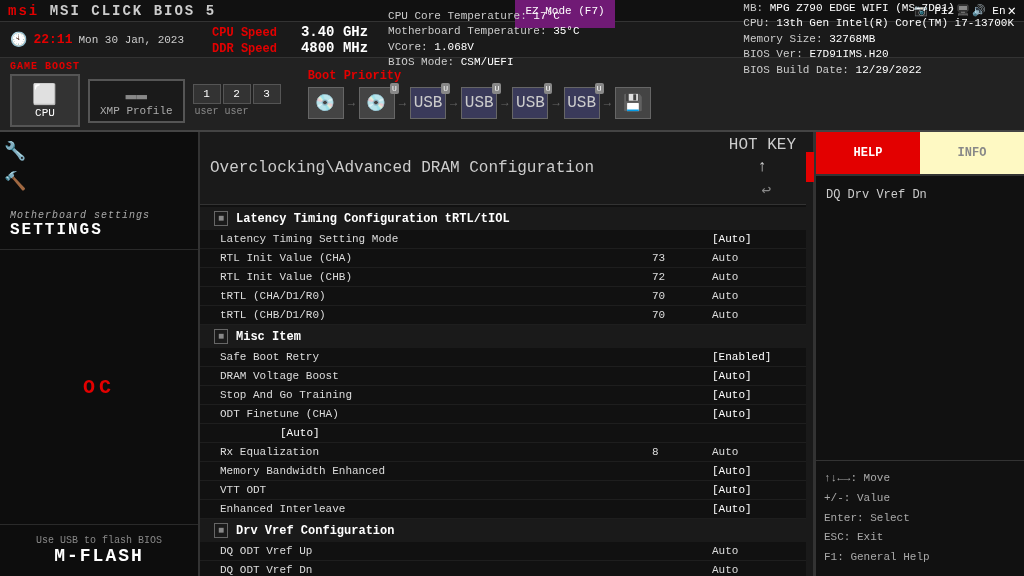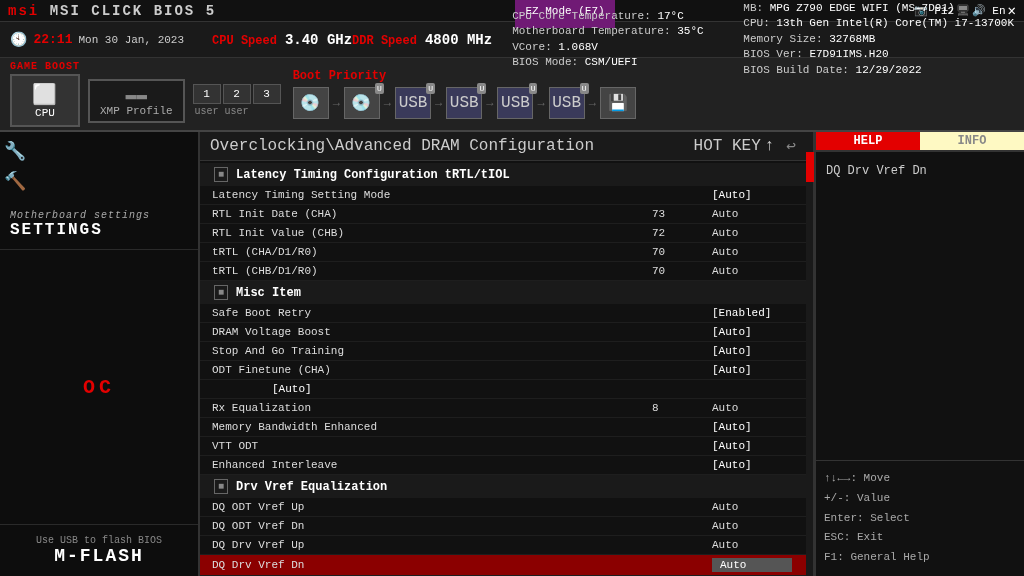--- a/index.html
+++ b/index.html
@@ -59,21 +59,21 @@
     #info-bar .time-section {
       display: flex;
       align-items: center;
       gap: 6px;
     }
     #info-bar .clock { color: #e30000; font-size: 13px; font-weight: bold; }
     #info-bar .date { color: #ccc; font-size: 11px; }
     #info-bar .system-info { color: #ccc; font-size: 11px; line-height: 1.4; }
     #info-bar .system-info-right { color: #ccc; font-size: 11px; line-height: 1.4; margin-left: auto; }
     .speed-label { color: #e30000; font-weight: bold; font-size: 12px; }
-    .speed-val { color: #fff; font-weight: bold; font-size: 14px; }
+    .speed-val { color: #fff; font-weight: bold; font-size: 14px; margin-left: 16px; }
 
     
     #game-boost {
       background: #222;
       height: 74px;
       display: flex;
       align-items: center;
       padding: 4px 10px;
       border-bottom: 2px solid #444;
     }
@@ -124,21 +124,21 @@
     }
     .num-label {
       color: #888;
       font-size: 10px;
       width: 28px;
       text-align: center;
     }
 
     
     .boot-priority-section {
-      margin-left: 12px;
+      margin-left: 27px;
       flex: 1;
     }
     .boot-priority-title {
       color: #e30000;
       font-size: 12px;
       font-weight: bold;
       margin-bottom: 4px;
     }
     .boot-icons {
       display: flex;
@@ -273,21 +273,21 @@
     .section-header .section-icon {
       color: #888;
       font-size: 10px;
       border: 1px solid #666;
       padding: 1px 3px;
     }
 
     .config-row {
       display: flex;
       align-items: center;
-      padding: 3px 14px 3px 12px;
+      padding: 3px 14px 3px 20px;
       border-bottom: 1px solid #1e1e1e;
       cursor: pointer;
     }
     .config-row.highlighted {
       background: #8b0000;
     }
     .config-row.highlighted .config-value {
       background: #555;
       padding: 1px 8px;
       color: #fff;
@@ -305,21 +305,21 @@
       display: flex;
       flex-direction: column;
     }
     .help-tabs {
       display: flex;
       border-bottom: 2px solid #333;
     }
     .help-tab {
       flex: 1;
       text-align: center;
-      padding: 2px;
+      padding: 14px;
       font-size: 12px;
       font-weight: bold;
       cursor: pointer;
     }
     .help-tab.active { background: #e30000; color: #fff; }
     .help-tab.inactive { background: #fef9c3; color: #888; }
 
     .help-content {
       flex: 1;
       padding: 10px;
@@ -345,21 +345,21 @@
       padding: 8px;
       border-top: 1px solid #333;
       font-size: 11px;
       color: #aaa;
       line-height: 1.8;
     }
     .tool-icon { color: #555; font-size: 18px; }
 
     .info-speeds {
       display: flex;
-      flex-direction: row;
+      flex-direction: column;
       gap: 0;
       margin-left: 8px;
     }
     .speed-row {
       display: flex;
       align-items: baseline;
       gap: 8px;
     }
   </style>
 </head>
@@ -498,40 +498,40 @@
     </div>
     <div class="sidebar-mflash">
       <div class="mflash-sub">Use USB to flash BIOS</div>
       <div class="mflash-title">M-FLASH</div>
     </div>
   </div>
 
   <div id="content">
     <div class="breadcrumb-bar">
       <span>Overclocking\Advanced DRAM Configuration</span>
-      <div style="display:flex; align-items:center; gap:4px;">
+      <div style="display:flex; align-items:center; gap:4px;flex-direction:column;">
         <span>HOT KEY</span>
         <span>↑</span>
         <span class="back-btn">↩</span>
       </div>
     </div>
 
     <div class="config-table" id="config-table-container">
 
     <div class="section-header">
           <span class="section-icon">■</span>
           <span>Latency Timing Configuration tRTL/tIOL</span>
         </div>
         <div class="config-row">
           <span class="config-name">Latency Timing Setting Mode</span>
           <span class="config-num"></span>
           <span class="config-value bracketed">[Auto]</span>
         </div>
         <div class="config-row">
-          <span class="config-name">RTL Init Date (CHA)</span>
+          <span class="config-name">RTL Init Value (CHA)</span>
           <span class="config-num">73</span>
           <span class="config-value">Auto</span>
         </div>
         <div class="config-row">
           <span class="config-name">RTL Init Value (CHB)</span>
           <span class="config-num">72</span>
           <span class="config-value">Auto</span>
         </div>
         <div class="config-row">
           <span class="config-name">tRTL (CHA/D1/R0)</span>
@@ -586,21 +586,21 @@
           <span class="config-num"></span>
           <span class="config-value bracketed">[Auto]</span>
         </div>
         <div class="config-row">
           <span class="config-name">Enhanced Interleave</span>
           <span class="config-num"></span>
           <span class="config-value bracketed">[Auto]</span>
         </div>
         <div class="section-header">
           <span class="section-icon">■</span>
-          <span>Drv Vref Equalization</span>
+          <span>Drv Vref Configuration</span>
         </div>
         <div class="config-row">
           <span class="config-name">DQ ODT Vref Up</span>
           <span class="config-num"></span>
           <span class="config-value">Auto</span>
         </div>
         <div class="config-row">
           <span class="config-name">DQ ODT Vref Dn</span>
           <span class="config-num"></span>
           <span class="config-value">Auto</span>

